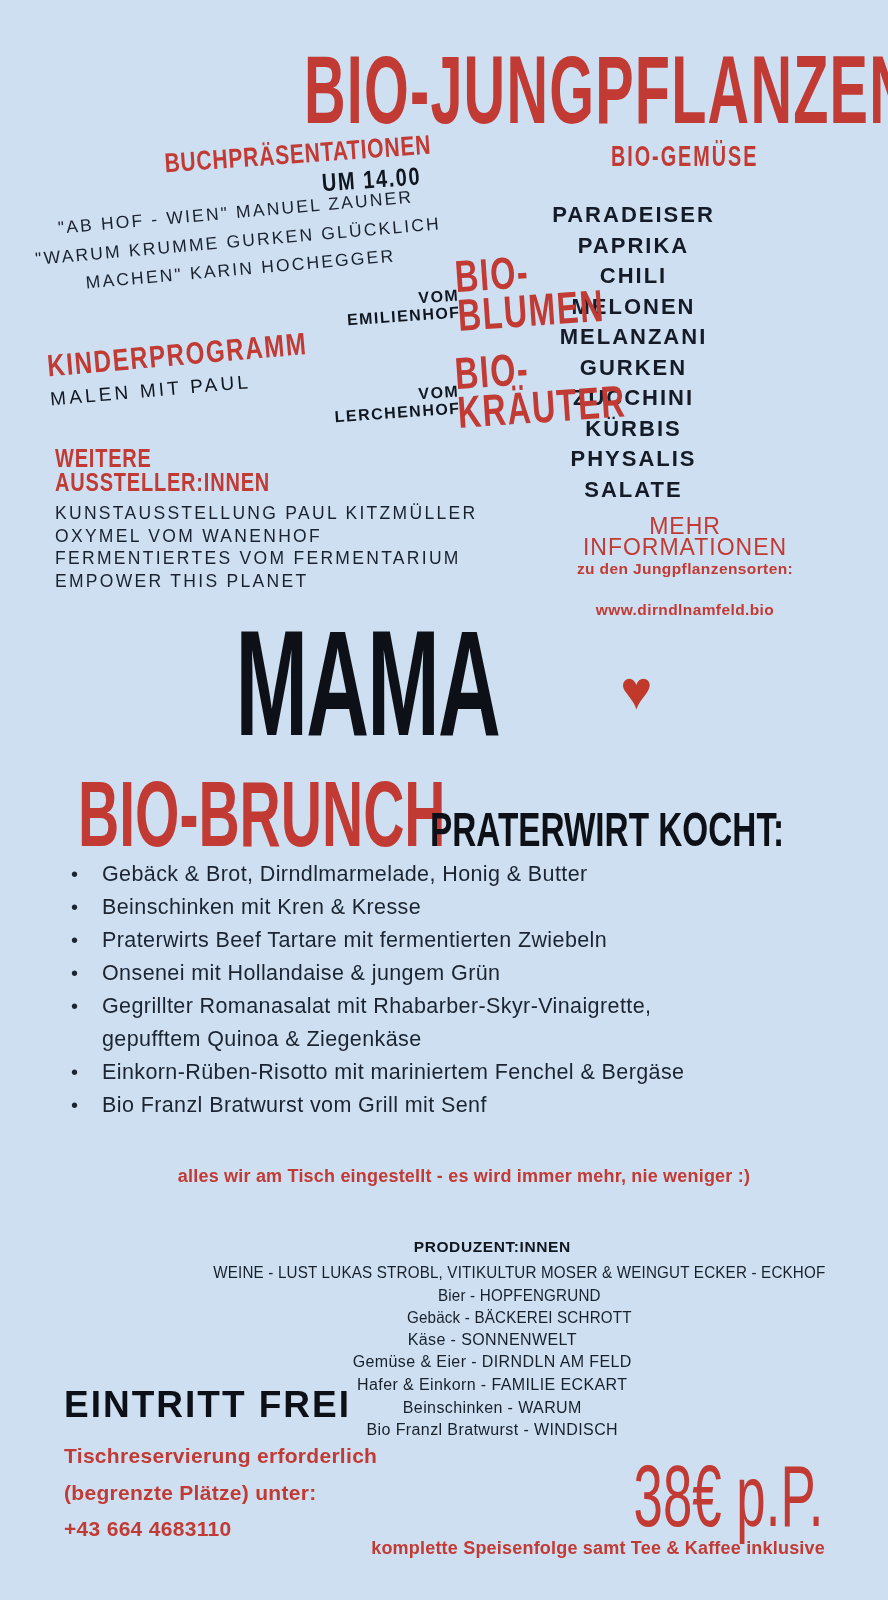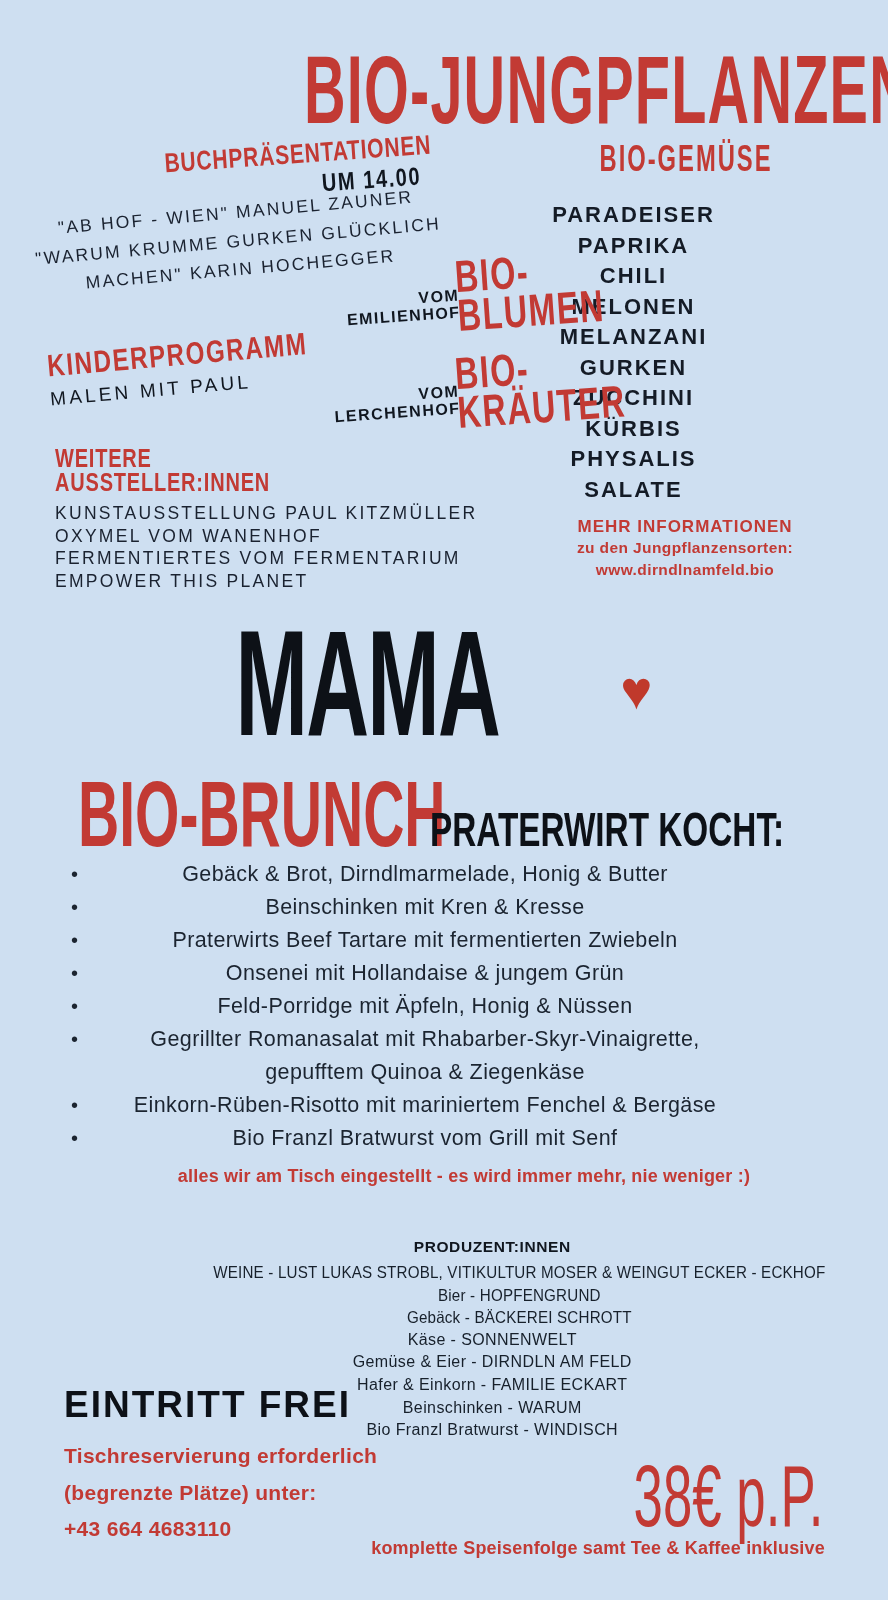--- a/index.html
+++ b/index.html
@@ -41,55 +41,55 @@
   .kraeuter{top:346px;}
 
   
   .kinder{position:absolute;left:48px;top:336px;transform:rotate(-5deg);}
   .kinder-l1{font-size:31px;font-weight:bold;color:#c23a34;line-height:1;}
   .kinder-l1 .cx{transform:scaleX(.78);letter-spacing:2px;}
   .kinder-l2{font-size:19px;letter-spacing:3.2px;color:#10161f;margin-top:7px;font-weight:500;}
 
   
   .veg-head{position:absolute;left:555px;top:141px;width:260px;text-align:center;
-    font-size:36px;font-weight:bold;color:#c23a34;line-height:1;}
+    font-size:30px;font-weight:bold;color:#c23a34;line-height:1;}
   .veg-head .cx{transform:scaleX(.66);letter-spacing:3px;}
   .veg-list{position:absolute;left:480px;top:200px;width:307px;margin:0;padding:0;
     list-style:none;text-align:center;}
   .veg-list li{font-size:22px;font-weight:bold;letter-spacing:2px;line-height:30.5px;color:#141b26;}
 
   
   .weitere{position:absolute;left:55px;top:446px;}
   .weitere-h{font-size:25px;font-weight:bold;color:#c23a34;line-height:24px;}
   .weitere-h .cx{transform:scaleX(.80);letter-spacing:1px;}
   .weitere ul{margin:8px 0 0 0;padding:0;list-style:none;}
   .weitere li{font-size:17.5px;letter-spacing:2.3px;line-height:22.5px;color:#1a2230;font-weight:500;}
 
   
   .info{position:absolute;left:545px;top:516px;width:280px;text-align:center;color:#c23a34;}
-  .info-l1{font-size:17px;font-weight:bold;letter-spacing:1px;line-height:21px;}
+  .info-l1{font-size:23px;font-weight:normal;letter-spacing:1px;line-height:21px;}
   .info-l2{font-size:15.5px;font-weight:600;letter-spacing:.4px;line-height:21.5px;}
-  .info-l3{font-size:15.5px;font-weight:600;letter-spacing:.4px;line-height:21.5px;cursor:pointer;}
+  .info-l3{font-size:15.5px;font-weight:600;letter-spacing:.4px;line-height:21.5px;cursor:pointer;margin-top:19px;}
 
   
   .mama{position:absolute;top:608px;left:0;width:792px;text-align:center;
     font-size:150px;font-weight:bold;line-height:1;color:#0d1117;}
   .mama .word{display:inline-block;transform:scaleX(.58);letter-spacing:-3px;}
   .mama .heart{display:inline-block;font-size:54px;color:#c0392b;margin-left:26px;
     vertical-align:26px;letter-spacing:0;}
 
   
   .brunch-red{position:absolute;left:78px;top:768px;font-size:92px;font-weight:bold;
     color:#c23a34;line-height:1;}
   .brunch-red .cx{transform:scaleX(.62);}
   .brunch-black{position:absolute;left:430px;top:805px;font-size:49px;font-weight:bold;
     color:#0d1117;line-height:1;}
   .brunch-black .cx{transform:scaleX(.68);}
 
-  .menu{position:absolute;left:68px;top:858px;width:680px;margin:0;padding:0;list-style:none;text-align:center;}
+  .menu{position:absolute;left:68px;top:858px;width:680px;margin:0;padding:0;list-style:none;}
   .menu li{position:relative;padding-left:34px;font-size:21.5px;line-height:33px;
     letter-spacing:.4px;color:#1b2430;font-weight:500;}
   .menu li::before{content:"•";position:absolute;left:3px;top:0;font-size:20px;color:#1b2430;}
 
   .note{position:absolute;left:40px;top:1166px;width:848px;text-align:center;
     font-size:18px;font-weight:bold;color:#c23a34;letter-spacing:.2px;}
 
   
   .prod{position:absolute;right:63px;top:1236px;text-align:center;}
   .prod-h{font-size:15.5px;font-weight:bold;letter-spacing:.6px;color:#10161f;line-height:22px;}
@@ -203,21 +203,20 @@
   </div>
   <div class="brunch-black">
     <span class="cx o-left">PRATERWIRT KOCHT:</span>
   </div>
 
   <ul class="menu">
     <li>Gebäck &amp; Brot, Dirndlmarmelade, Honig &amp; Butter</li>
     <li>Beinschinken mit Kren &amp; Kresse</li>
     <li>Praterwirts Beef Tartare mit fermentierten Zwiebeln</li>
     <li>Onsenei mit Hollandaise &amp; jungem Grün</li>
-    <li>Feld-Porridge mit Äpfeln, Honig &amp; Nüssen</li>
     <li>Gegrillter Romanasalat mit Rhabarber-Skyr-Vinaigrette, gepufftem Quinoa &amp; Ziegenkäse</li>
     <li>Einkorn-Rüben-Risotto mit mariniertem Fenchel &amp; Bergäse</li>
     <li>Bio Franzl Bratwurst vom Grill mit Senf</li>
   </ul>
 
   <div class="note">alles wir am Tisch eingestellt - es wird immer mehr, nie weniger :)</div>
 
   <div class="prod">
     <div class="prod-h">PRODUZENT:INNEN</div>
     <ul>

